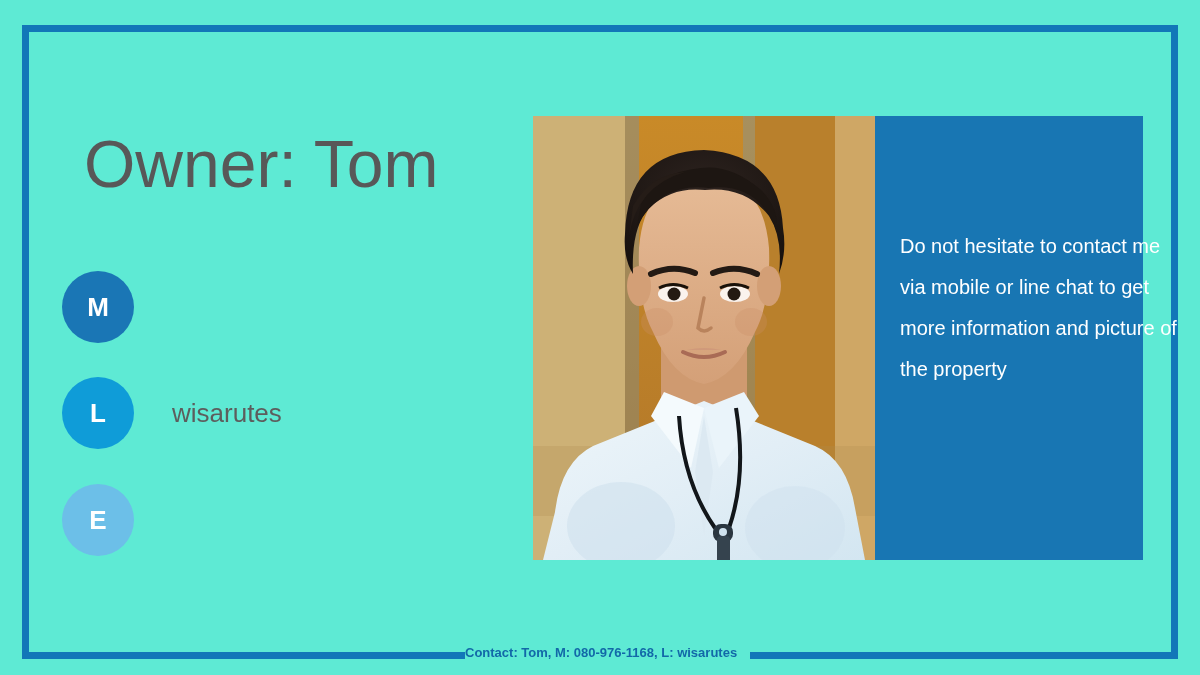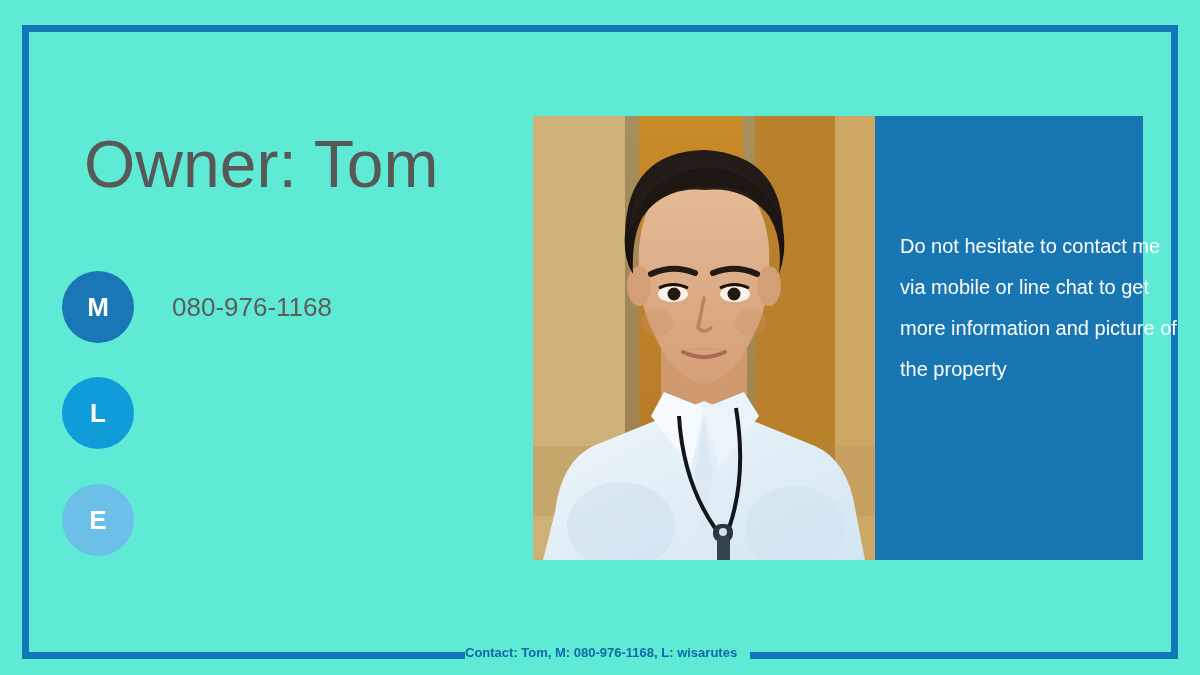--- a/index.html
+++ b/index.html
@@ -127,25 +127,25 @@
   <div class="frame-line frame-top"></div>
   <div class="frame-line frame-left"></div>
   <div class="frame-line frame-right"></div>
   <div class="frame-line frame-bot-l"></div>
   <div class="frame-line frame-bot-r"></div>
 
   <h1 class="title">Owner: Tom</h1>
 
   <div class="contact-row row-m">
     <div class="badge badge-m">M</div>
-    <div class="contact-text">080-976-1168</div>
   </div>
 
   <div class="contact-row row-l">
     <div class="badge badge-l">L</div>
+    <div class="contact-text">wisarutes</div>
   </div>
 
   <div class="contact-row row-e">
     <div class="badge badge-e">E</div>
   </div>
 
   <div class="photo">
     <svg viewBox="0 0 342 444" xmlns="http://www.w3.org/2000/svg" aria-hidden="true">
       <defs>
         <linearGradient id="wallA" x1="0" y1="0" x2="0" y2="1">

